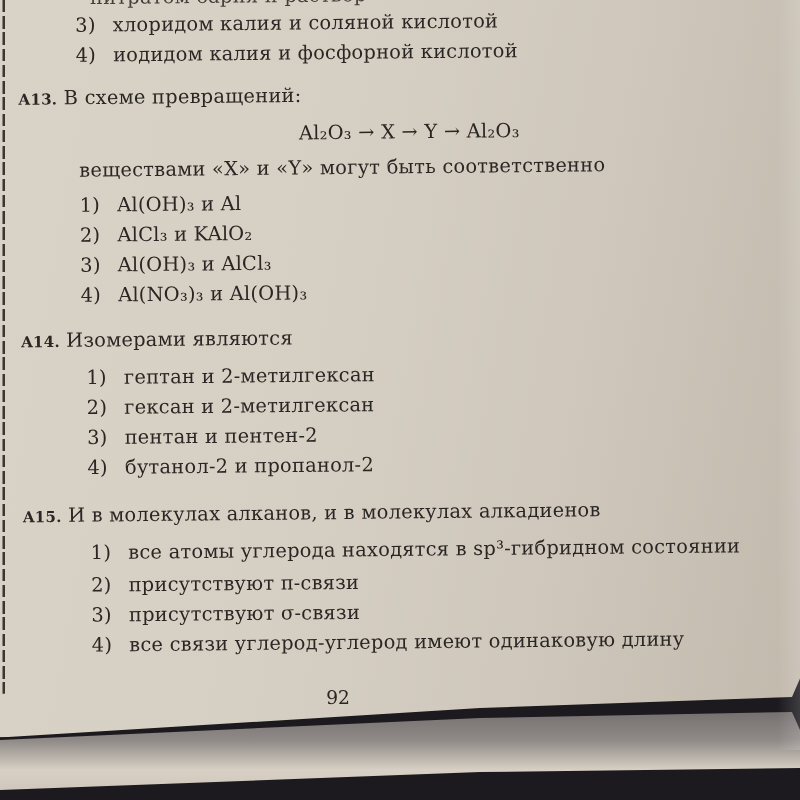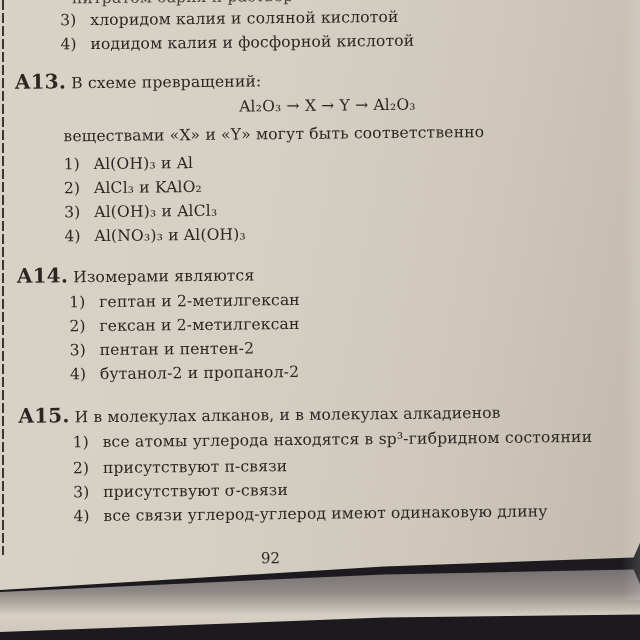--- a/index.html
+++ b/index.html
@@ -22,21 +22,21 @@
   .shadow-right {
     position: absolute; right: 0; top: 0; width: 18px; height: 600px;
     background: linear-gradient(90deg, rgba(0,0,0,0), rgba(255,255,255,0.15));
   }
   .margin-rule {
     position: absolute; left: 2px; top: 0; width: 2px; height: 555px;
     background: repeating-linear-gradient(180deg, #3b3634 0 10px, transparent 10px 13px);
   }
   .content { position: absolute; left: 0; top: 0; width: 640px; height: 600px; transform: rotate(-0.6deg); transform-origin: 0 0; }
   .line { position: absolute; white-space: nowrap; font-size: 15.5px; letter-spacing: 0.2px; }
-  .q-num { font-weight: bold; font-size: 20px; }
+  .q-num { font-weight: bold; font-size: 12px; }
   .opt-num { display: inline-block; width: 30px; }
   .page-number { position: absolute; font-size: 15px; }
 </style>
 </head>
 <body>
 
 <div class="page"></div>
 <div class="page-under"></div>
 <div class="shadow-right"></div>
 <div class="margin-rule"></div>

